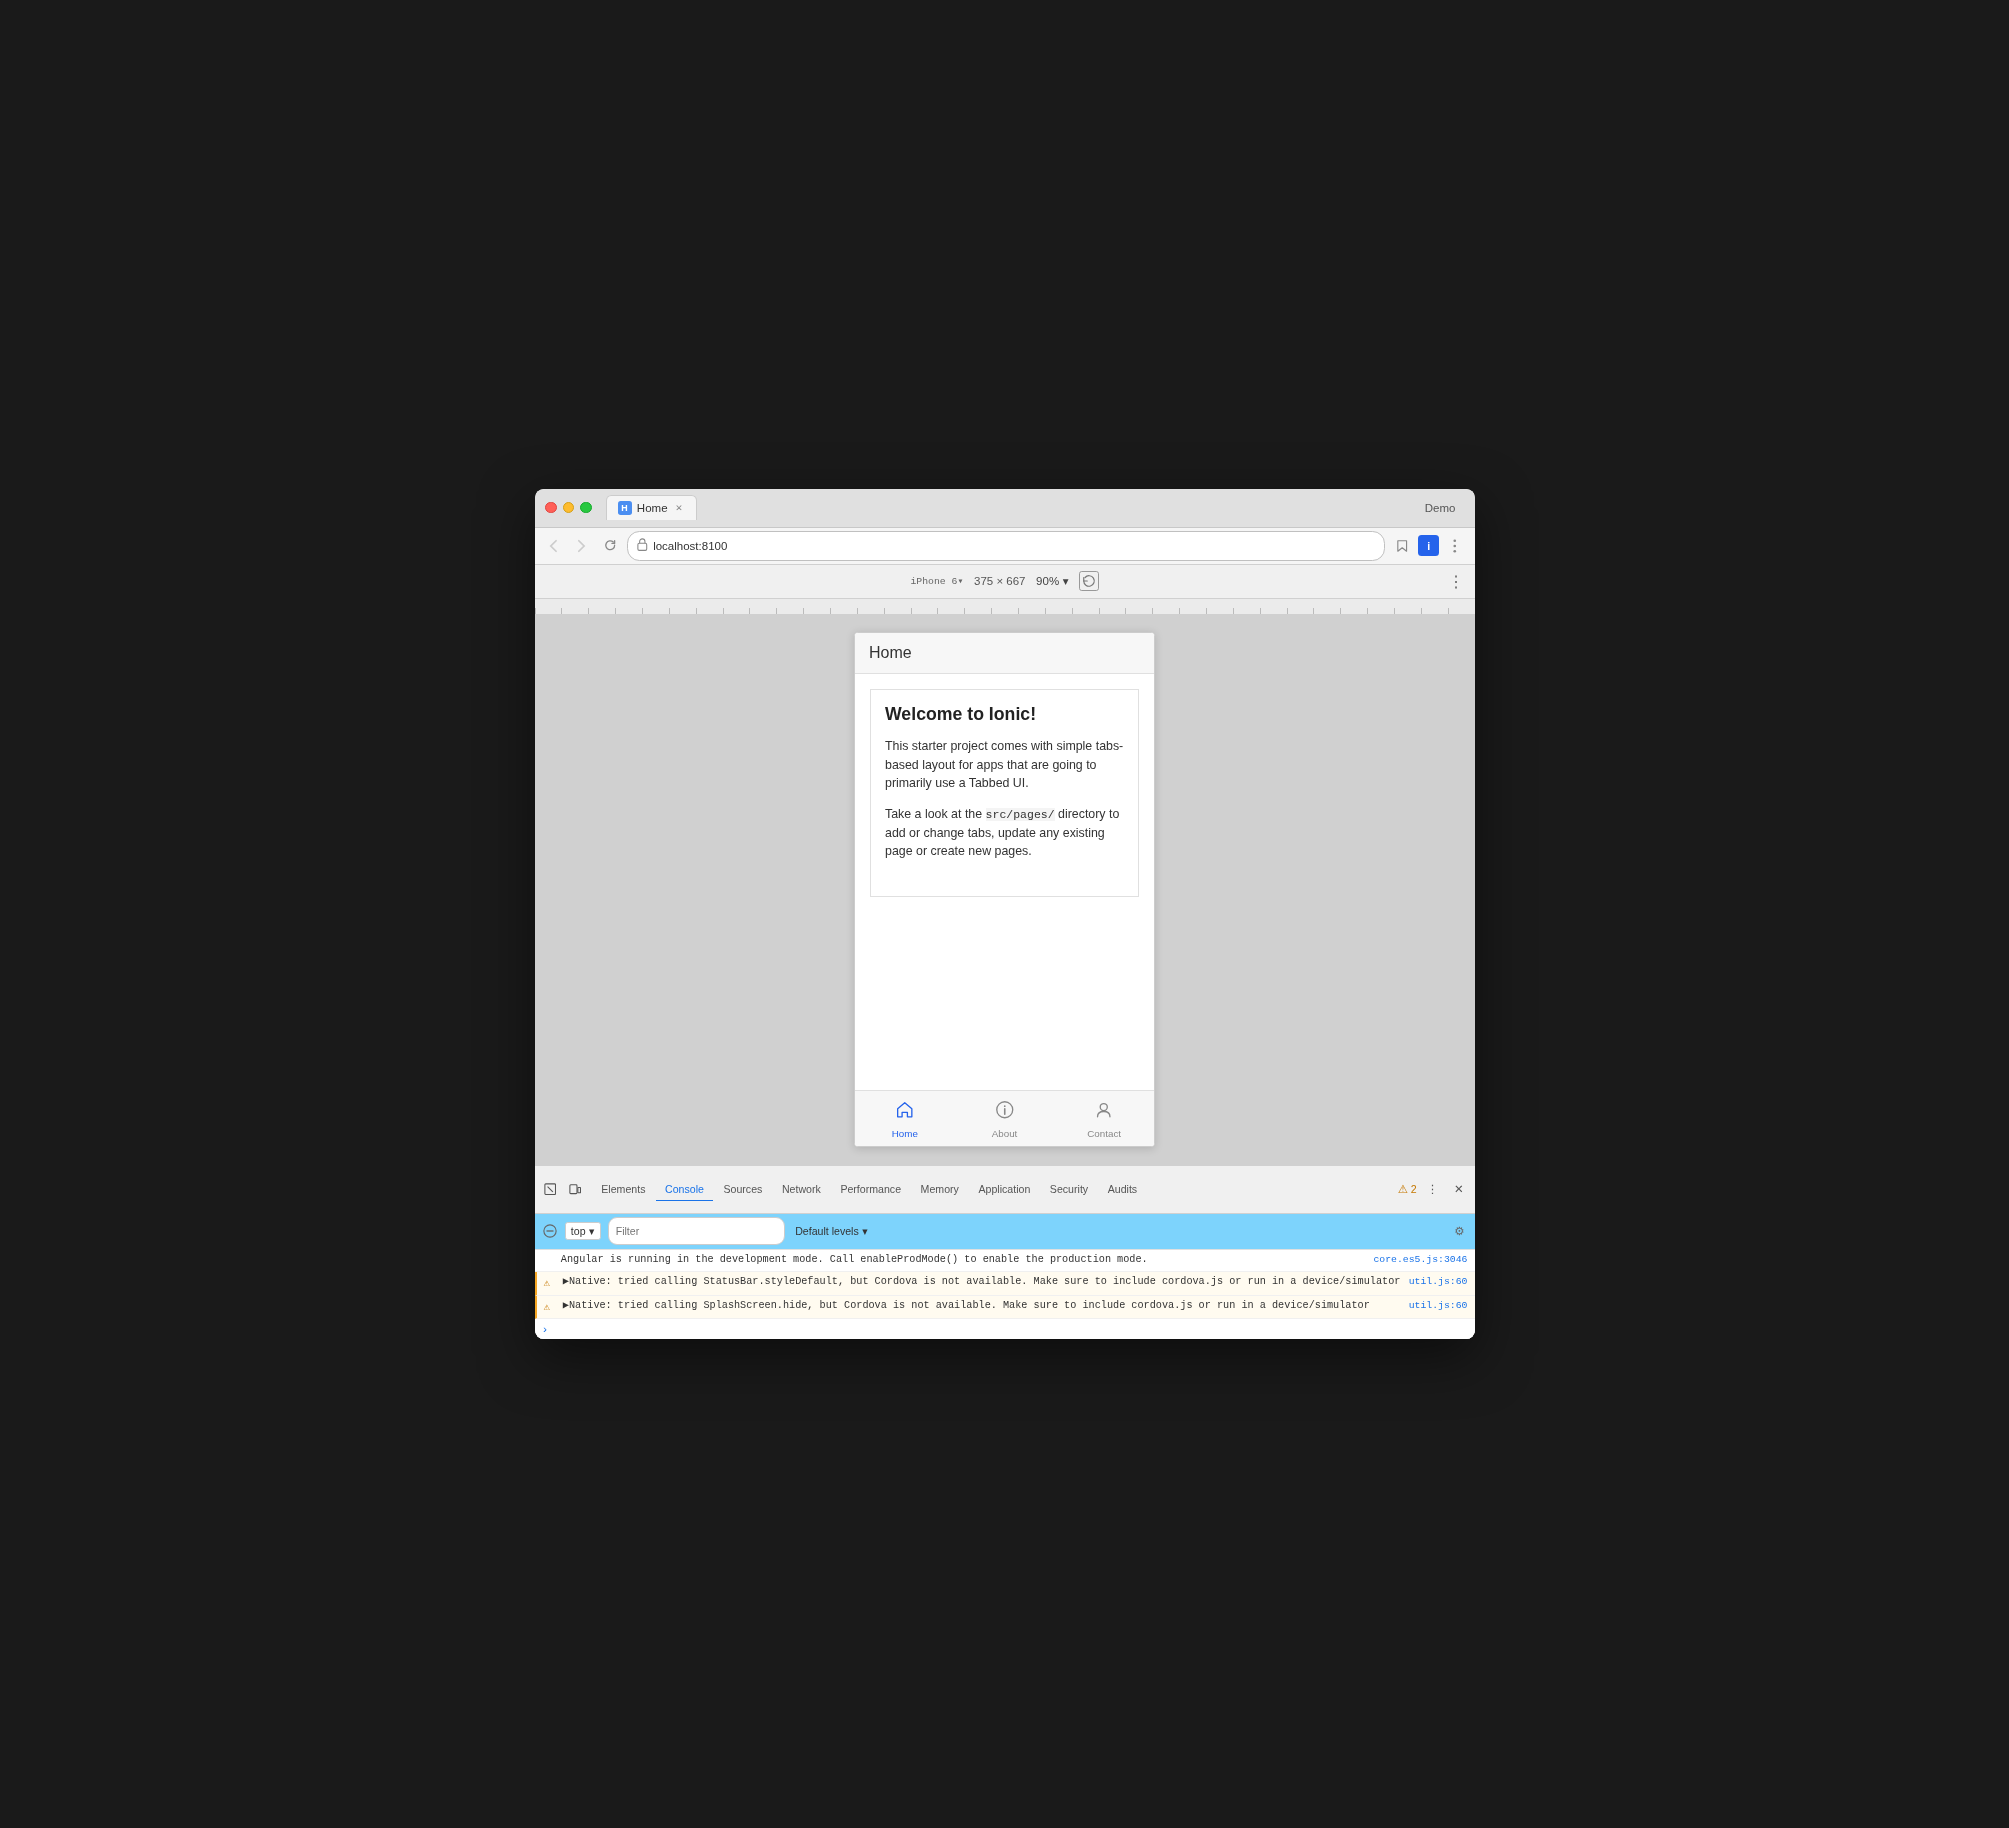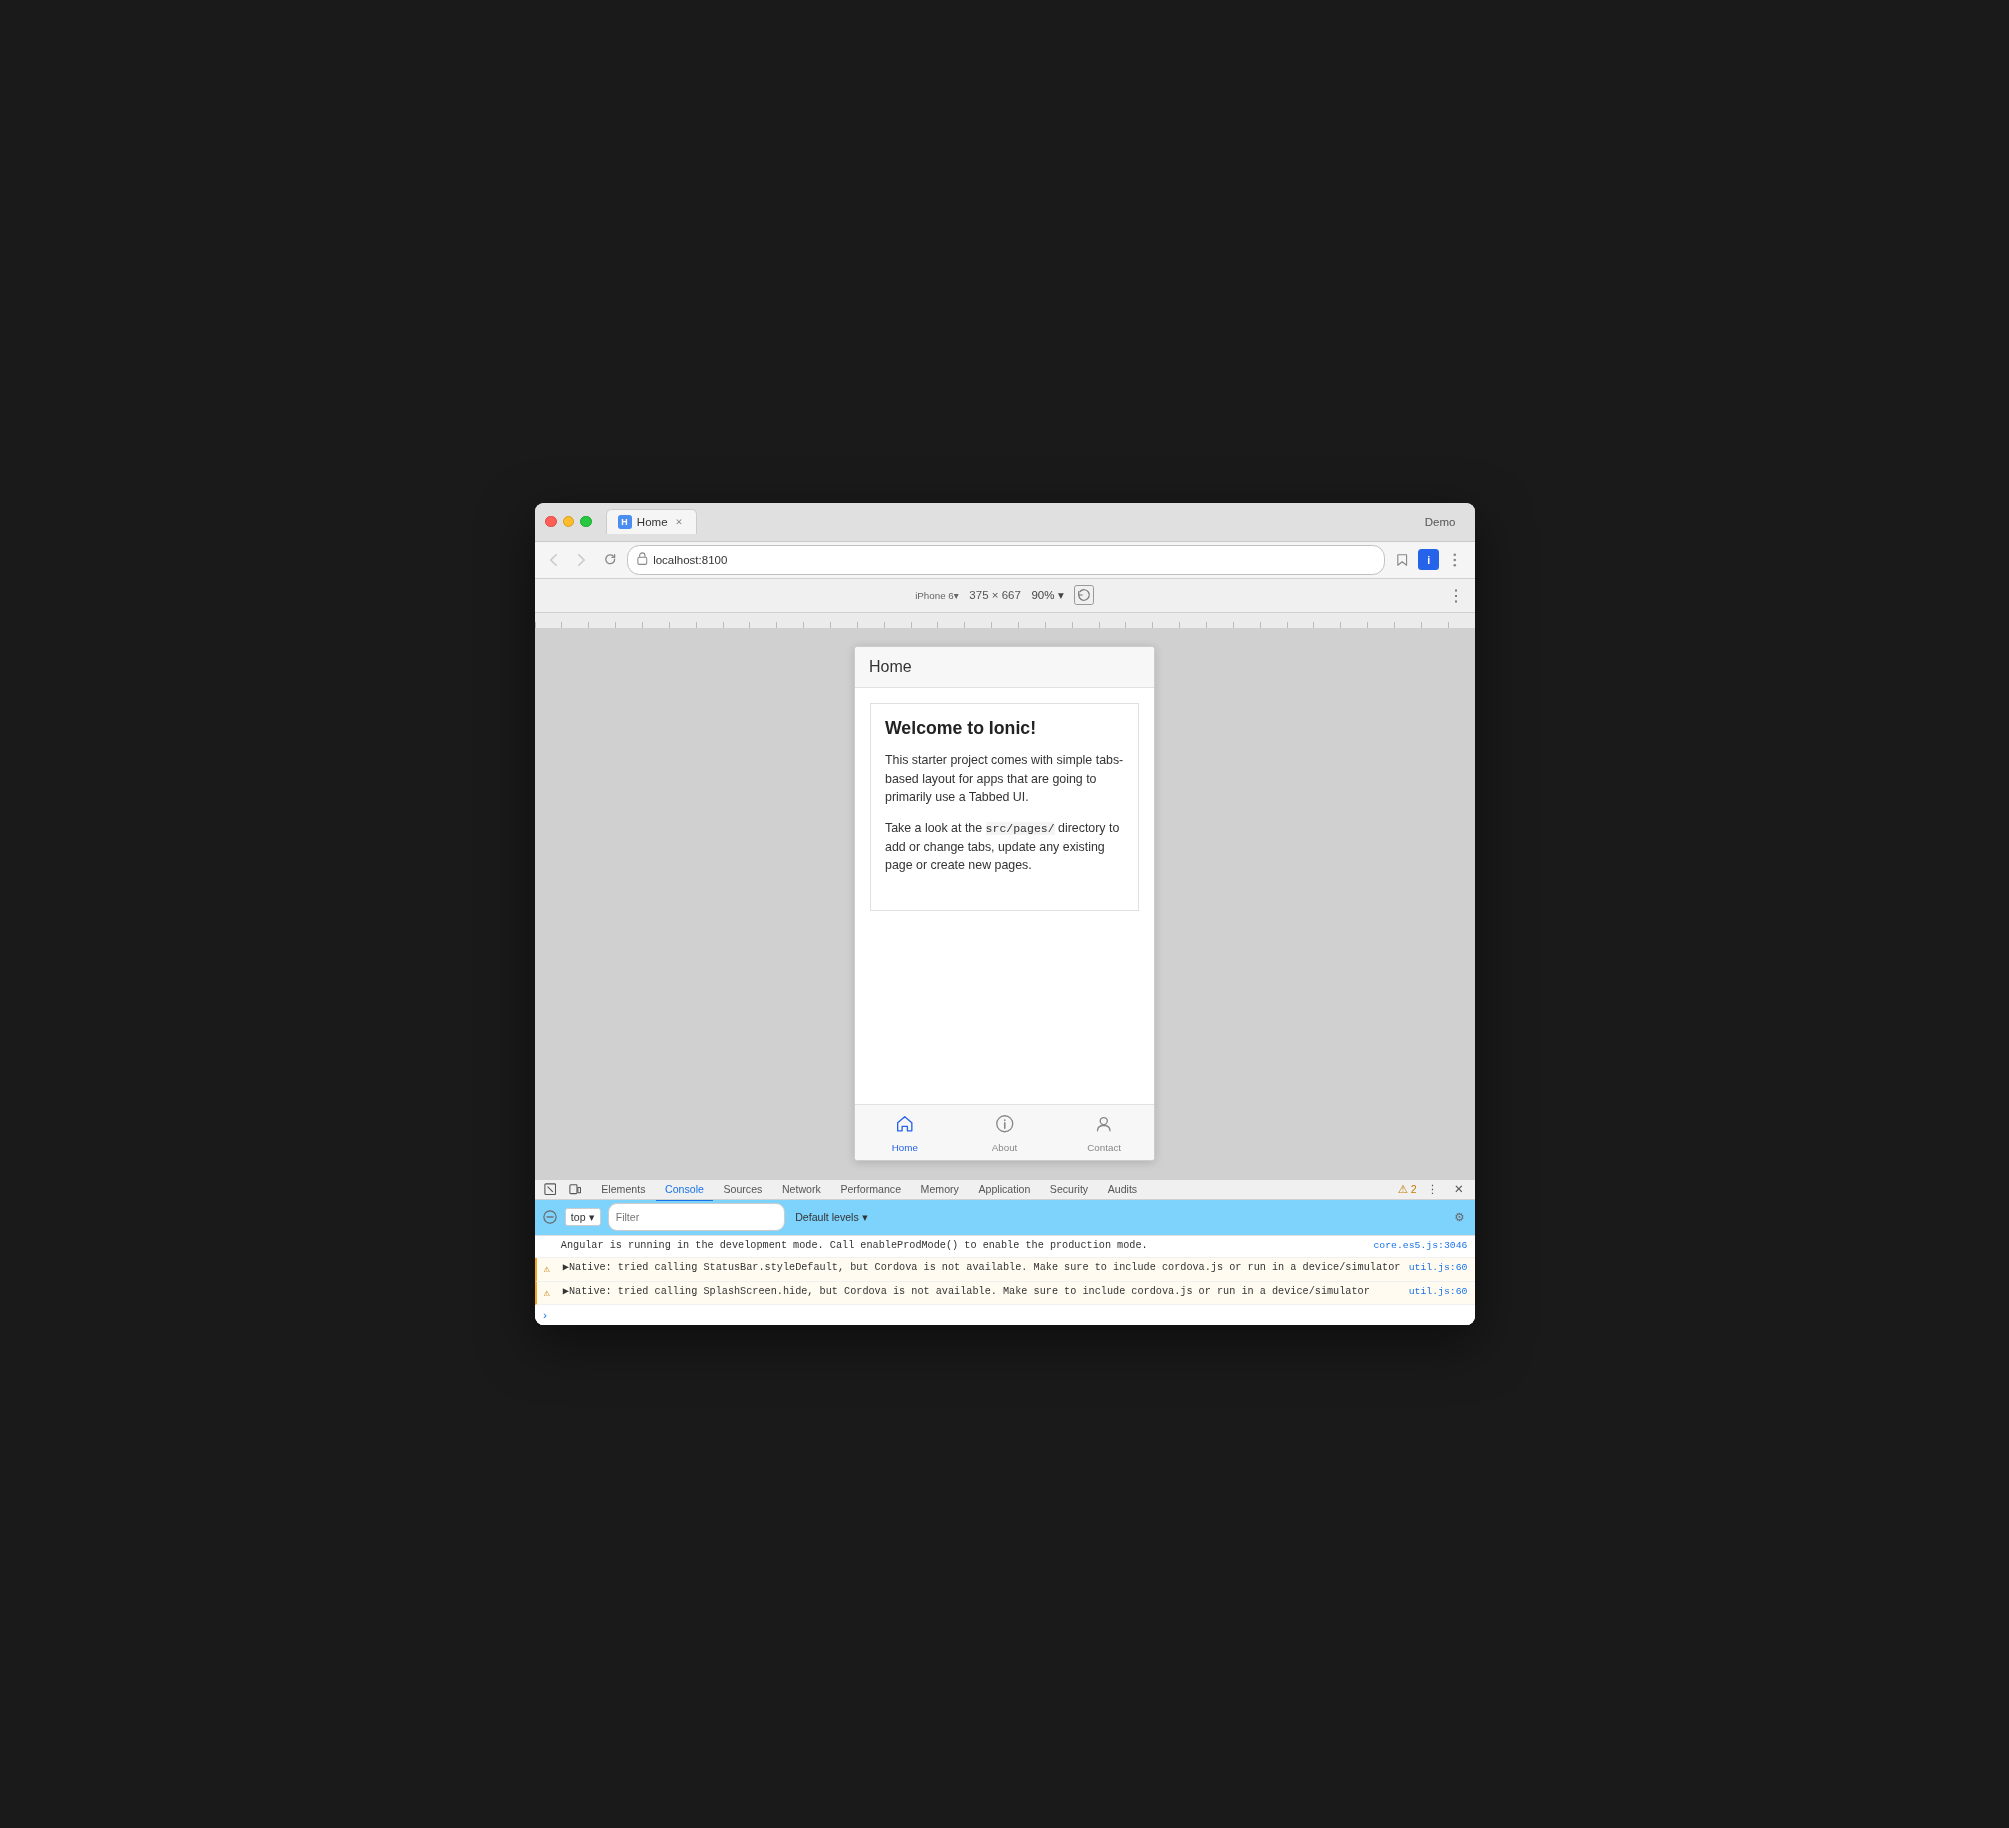--- a/index.html
+++ b/index.html
@@ -169,20 +169,21 @@
       border-bottom: 0.9px solid #d0d0d0;
       font-size: 11.5px;
       color: #444;
       position: relative;
     }
     .device-select {
       display: flex;
       align-items: center;
       gap: 0;
       cursor: pointer;
+      font-family: Liberation Mono, monospace;
     }
     .device-select span { font-size: 9.8px; color: #666; }
     .dim-display { color: #555; font-size: 11.5px; }
     .zoom-select {
       display: flex;
       align-items: center;
       gap: 3.5px;
       cursor: pointer;
     }
     .rotate-icon {
@@ -308,21 +309,21 @@
       background: #f5f5f5;
       border-top: 1.8px solid #d0d0d0;
     }
 
     .devtools-tabs {
       display: flex;
       align-items: center;
       background: #f0f0f0;
       border-bottom: 0.9px solid #d0d0d0;
       padding: 0 5.3px;
-      height: 20px;
+      height: 48px;
       gap: 1.8px;
     }
     .devtools-tab-icons {
       display: flex;
       gap: 3.5px;
       margin-right: 5.3px;
     }
     .dt-icon-btn {
       width: 21px;
       height: 21px;

